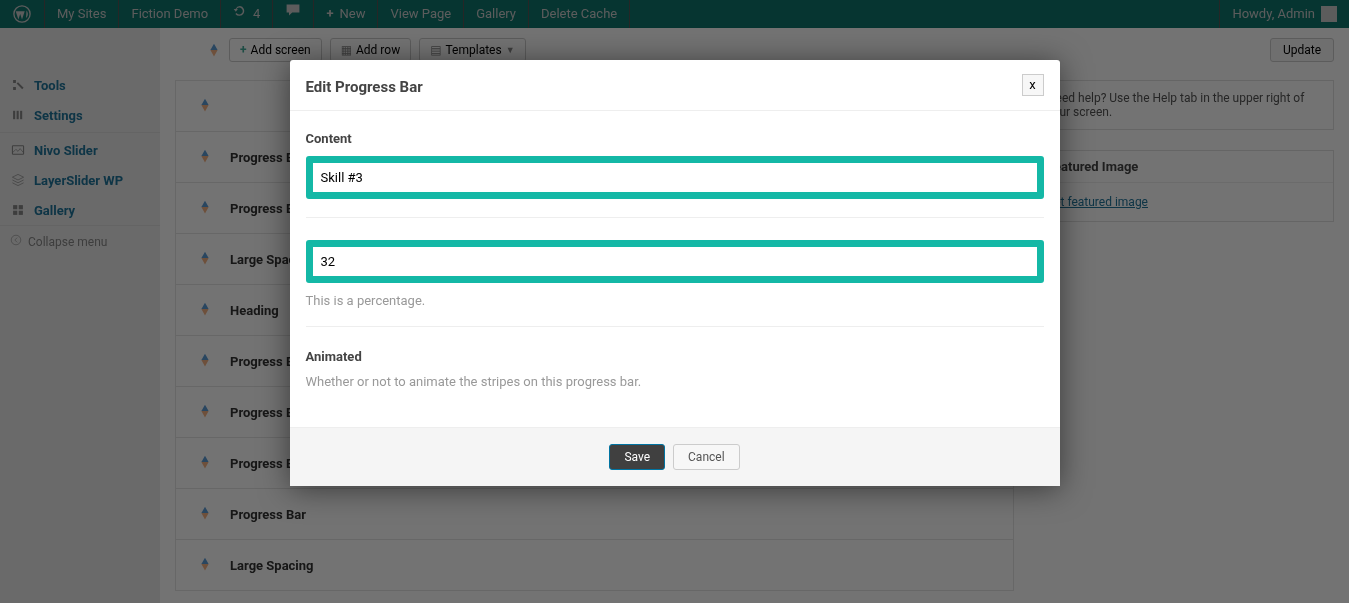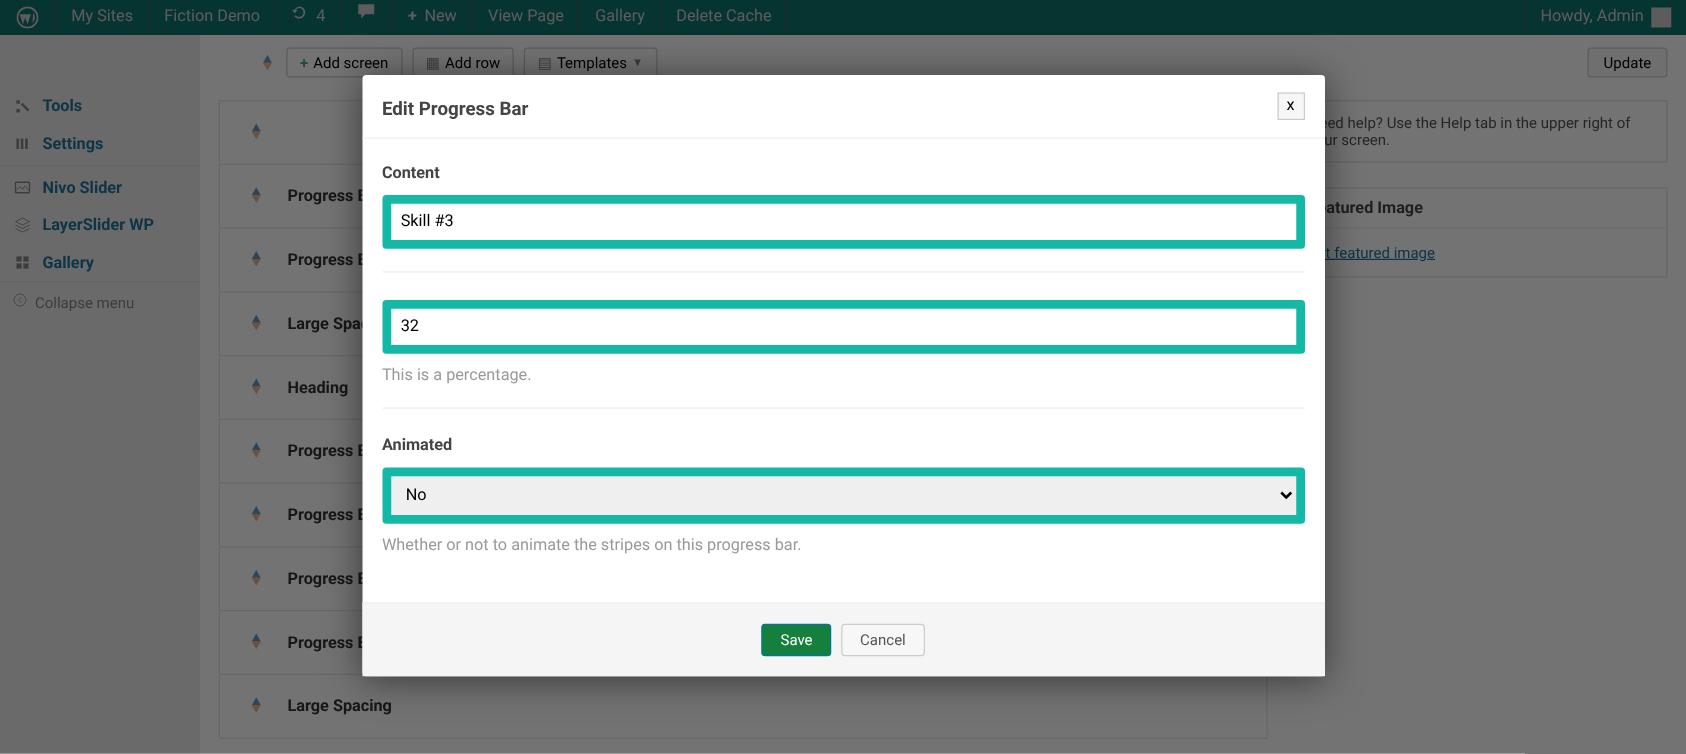--- a/index.html
+++ b/index.html
@@ -249,21 +249,21 @@
 .modal-foot {
   padding: 16px;
   background: #f5f5f5;
   border-top: 1px solid #eee;
   display: flex;
   align-items: center;
   justify-content: center;
   gap: 8px;
 }
 .btn-primary {
-  background: #15803d;
+  background: #404040;
   border: 1px solid #0074a2;
   color: #fff;
   padding: 5px 14px;
   border-radius: 3px;
   font-size: 12px;
   cursor: pointer;
 }
 .btn-secondary {
   background: #f7f7f7;
   border: 1px solid #ccc;
@@ -502,23 +502,20 @@
     <div class="form-group">
       <label>Content</label>
       <input type="text" value="Skill #3" style="">
     </div>
     <div class="form-group">
       <input type="text" value="32" style="">
       <div class="desc">This is a percentage.</div>
     </div>
     <div class="form-group">
       <label>Animated</label>
-      <select>
-        <option>No</option>
-      </select>
       <div class="desc">Whether or not to animate the stripes on this progress bar.</div>
     </div>
   </div>
   <div class="modal-foot">
     <button class="btn-primary">Save</button>
     <button class="btn-secondary">Cancel</button>
   </div>
 </div>
 
 </body></html>

